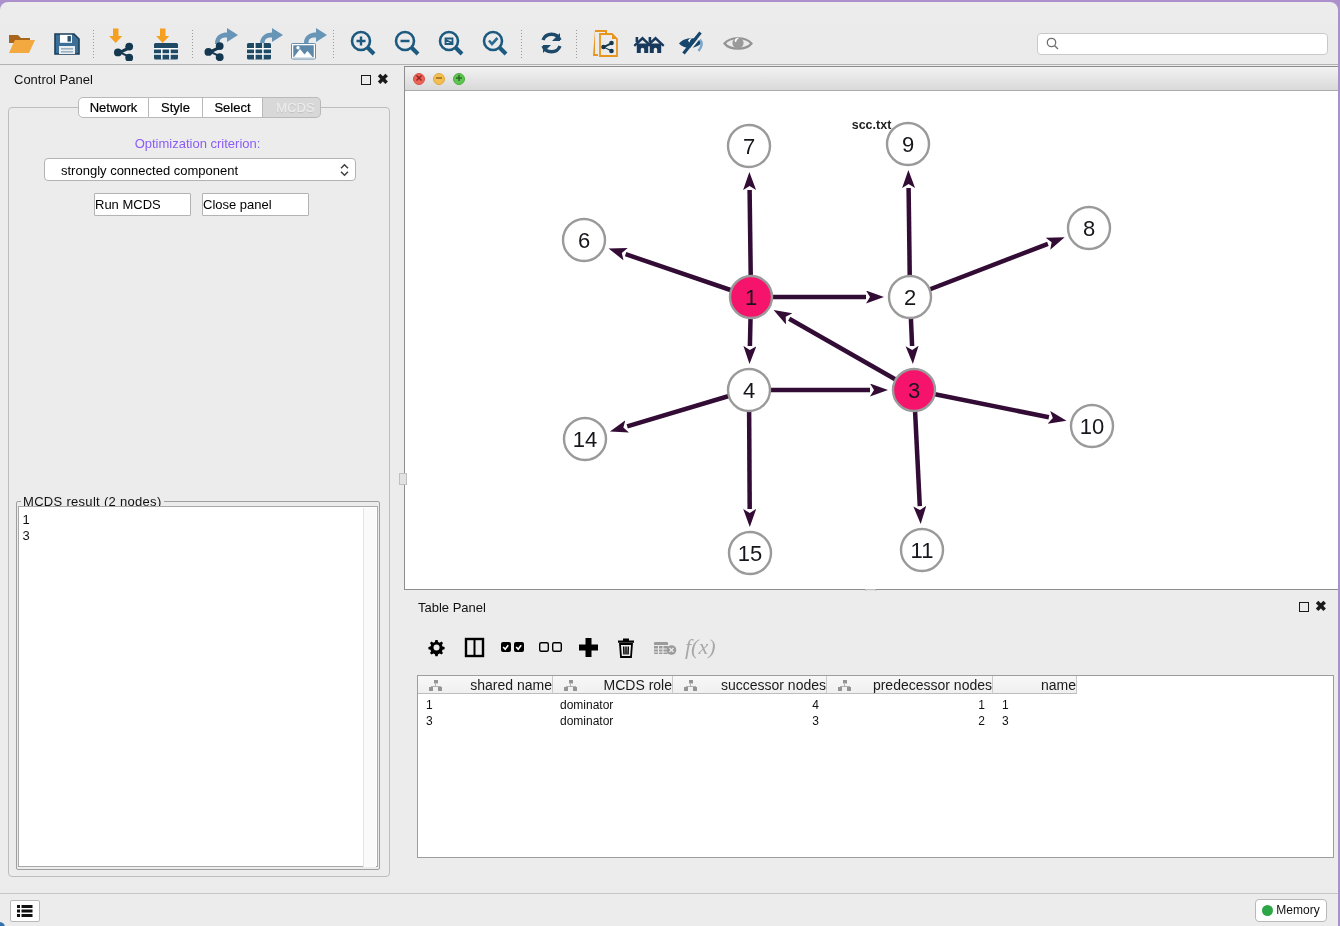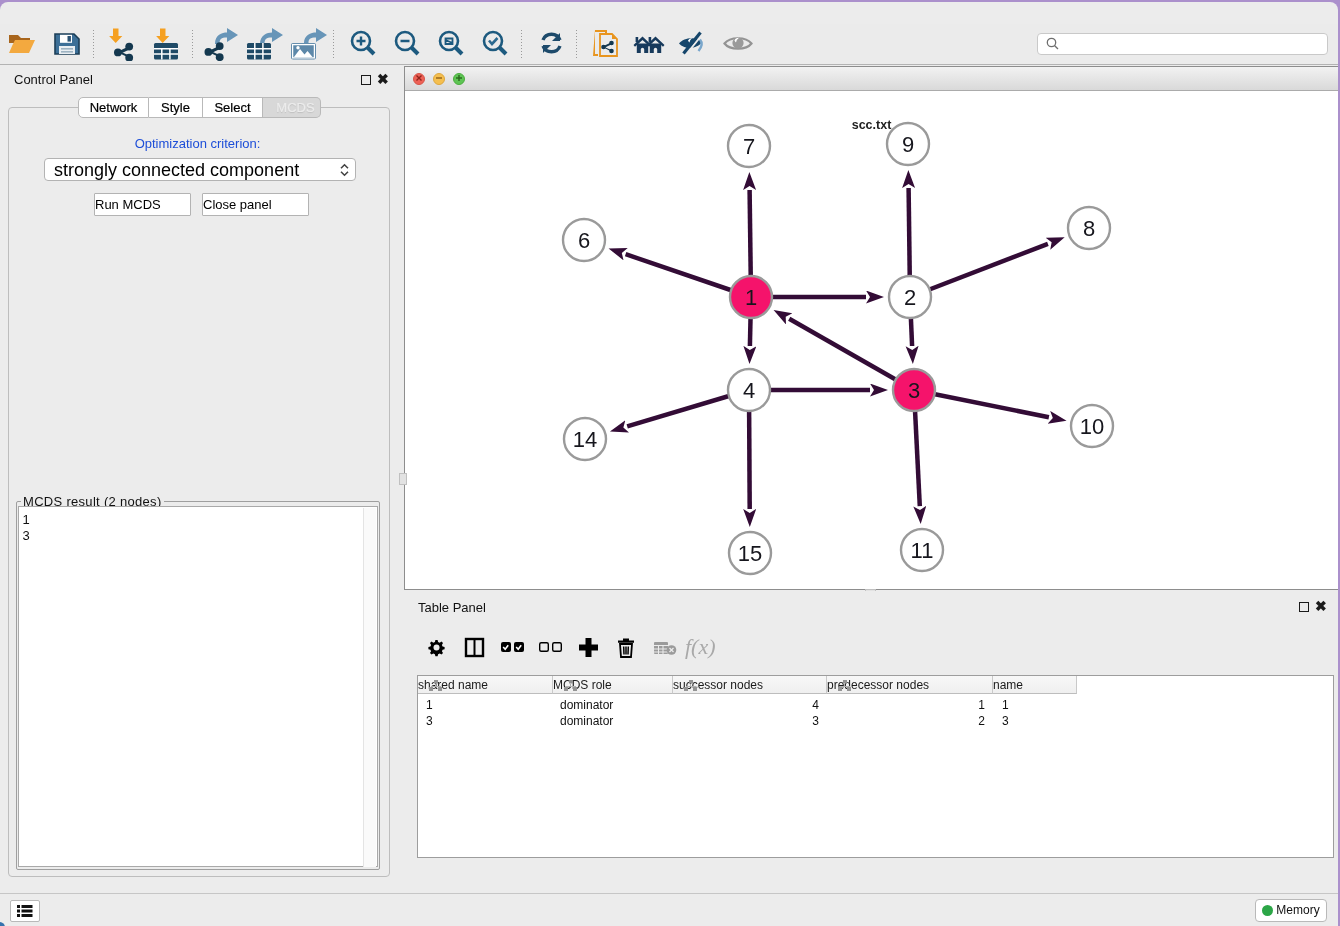--- a/index.html
+++ b/index.html
@@ -26,24 +26,24 @@
   .cpanel{position:absolute;left:0;top:63px;width:395px;height:826px;background:#ececec;}
   .cp-head{position:absolute;left:14px;top:7px;font-size:13px;color:#111;}
   .tabs{position:absolute;left:78px;top:32px;height:21px;display:flex;}
   .tab{height:21px;line-height:19px;background:#fff;border:1px solid #b9b9b9;
       border-left:none;font-size:13px;color:#000;text-align:center;box-sizing:border-box;-webkit-text-stroke:0.2px #000;}
   .tab.first{border-left:1px solid #b9b9b9;border-radius:5px 0 0 5px;}
   .tab.last{border-radius:0 5px 5px 0;}
   .tab.sel{background:#d8d8d8;color:#ececec;text-shadow:0 1px 1px #bfbfbf;padding-left:8px;-webkit-text-stroke:0.2px #ececec;}
   .tabpanel{position:absolute;left:8px;top:42px;width:382px;height:770px;
       border:1px solid #bdbdbd;border-radius:4px;background:#ececec;box-sizing:border-box;}
-  .optlabel{position:absolute;left:0;top:71px;width:100%;text-align:center;font-size:13px;line-height:15px;color:#1d4ed8;}
+  .optlabel{position:absolute;left:0;top:71px;width:100%;text-align:center;font-size:13px;line-height:15px;color:#8b5cf6;}
   .dropdown{position:absolute;left:44px;top:93px;width:312px;height:23px;background:#fff;
-      border:1px solid #b3b3b3;border-radius:4px;font-size:18px;line-height:23px;color:#000;
-      padding-left:9px;box-sizing:border-box;}
+      border:1px solid #b3b3b3;border-radius:4px;font-size:13px;line-height:23px;color:#000;
+      padding-left:16px;box-sizing:border-box;}
   .btn{position:absolute;top:128px;height:21px;background:#fff;border:1px solid #b3b3b3;
       border-radius:1px;font-size:13px;line-height:21px;text-align:left;color:#000;}
   .fieldset{position:absolute;left:16px;top:436px;width:362px;height:367px;
       border:1px solid #9f9f9f;border-radius:2px;}
   .resultbox{position:absolute;left:0.5px;top:4px;width:360px;height:361px;background:#fff;
       border:1px solid #a9a9a9;font-size:13px;color:#111;padding:5px 0 0 4px;box-sizing:border-box;
       line-height:16px;}
   .rscroll{position:absolute;right:1px;top:1px;width:12px;height:359px;background:#fafafa;
       border-left:1px solid #e4e4e4;}
   
@@ -54,22 +54,22 @@
   .nt-text{position:absolute;width:100%;text-align:center;line-height:23px;font-size:12.5px;
       font-weight:bold;color:#222;margin-top:47px;}
   .mtl{position:absolute;top:5.5px;width:12px;height:12px;border-radius:50%;box-sizing:border-box;}
   
   .tpanel{position:absolute;left:395px;top:589px;width:945px;height:300px;background:#ececec;}
   .tp-head{position:absolute;left:23px;top:9px;font-size:13px;color:#111;}
   .ttable{position:absolute;left:22px;top:84px;width:915px;height:181px;background:#fff;
       border:1px solid #9d9d9d;}
   .thead{position:absolute;left:0;top:0;width:100%;height:19px;}
   .th{position:absolute;top:0;height:18px;background:linear-gradient(#f8f8f8,#efefef);
-      border-right:1px solid #c9c9c9;border-bottom:1px solid #bdbdbd;font-size:12px;color:#1a1a1a;
-      text-align:left;line-height:18px;box-sizing:border-box;}
+      border-right:1px solid #c9c9c9;border-bottom:1px solid #bdbdbd;font-size:14px;color:#1a1a1a;
+      text-align:right;line-height:18px;box-sizing:border-box;}
   .treeico{position:absolute;left:11px;top:4px;width:13px;height:11px;
       background:
         linear-gradient(#949494,#949494) 4.5px 0/4px 3.5px,
         linear-gradient(#949494,#949494) 0 7px/4px 4px,
         linear-gradient(#949494,#949494) 9px 7px/4px 4px,
         linear-gradient(#b0b0b0,#b0b0b0) 6px 3.5px/1px 2px,
         linear-gradient(#b0b0b0,#b0b0b0) 2px 5.5px/9px 1px,
         linear-gradient(#b0b0b0,#b0b0b0) 2px 5.5px/1px 2px,
         linear-gradient(#b0b0b0,#b0b0b0) 10.5px 5.5px/1px 2px;
       background-repeat:no-repeat;}

